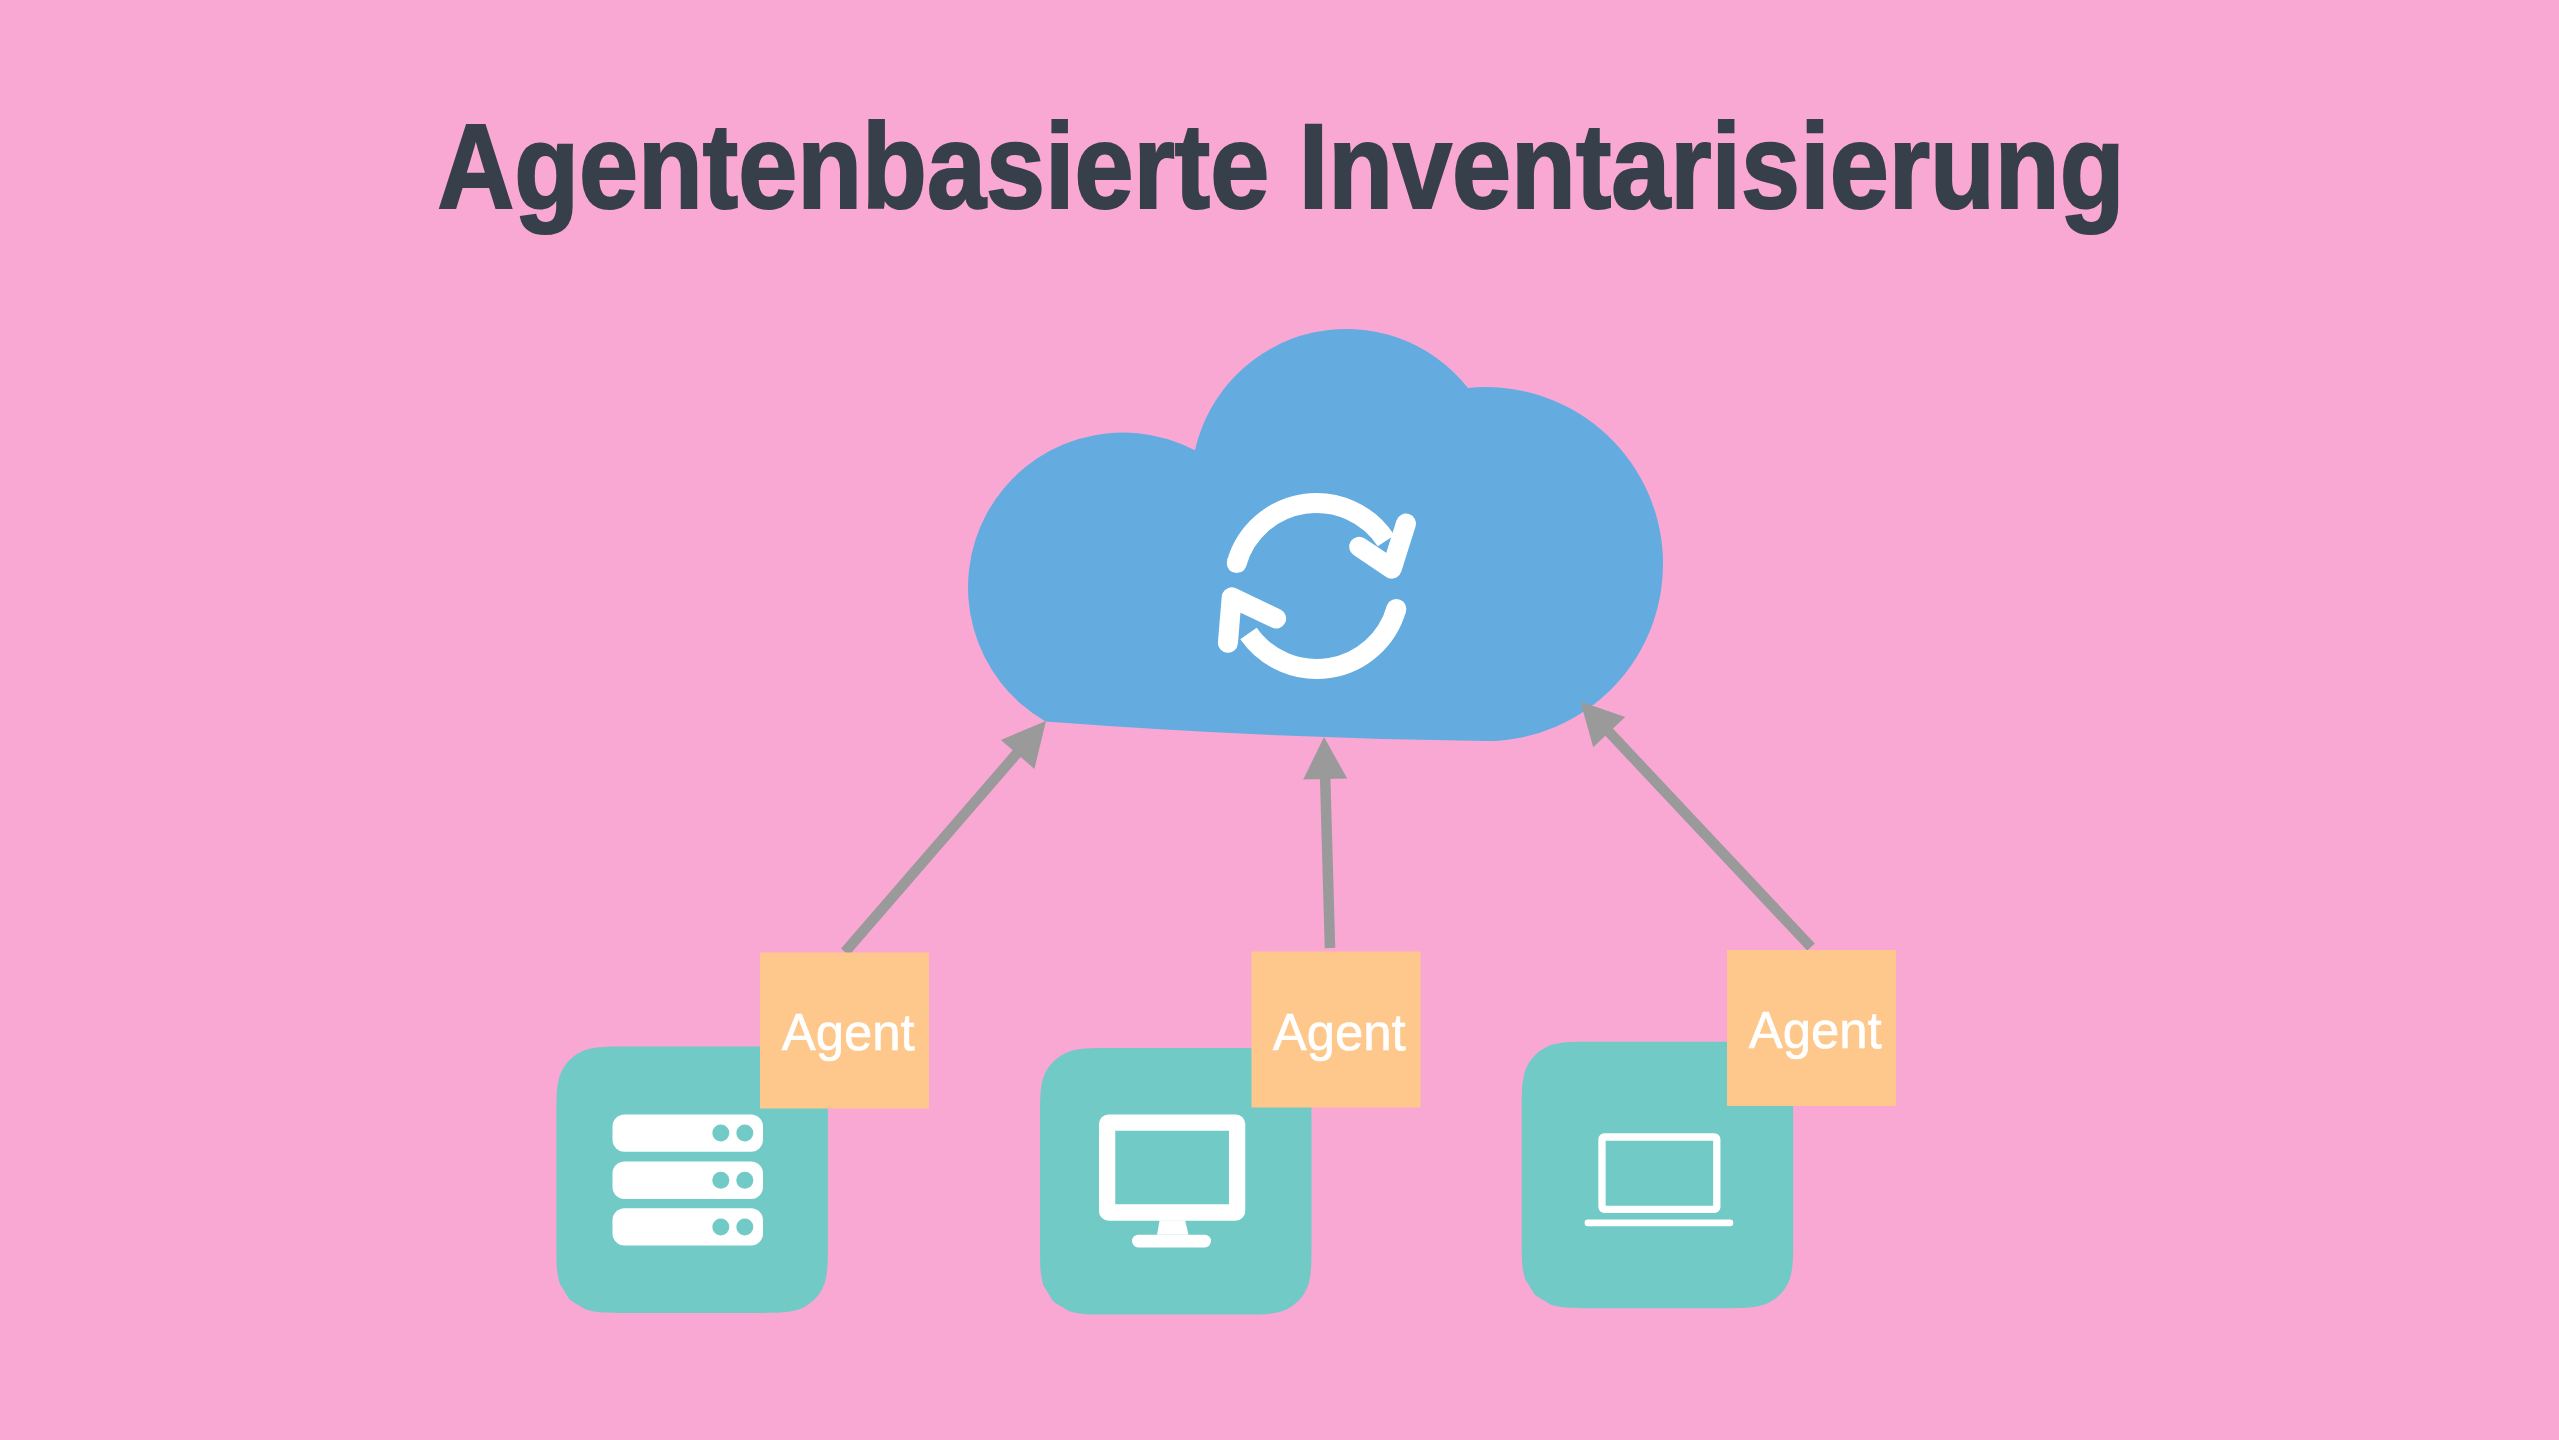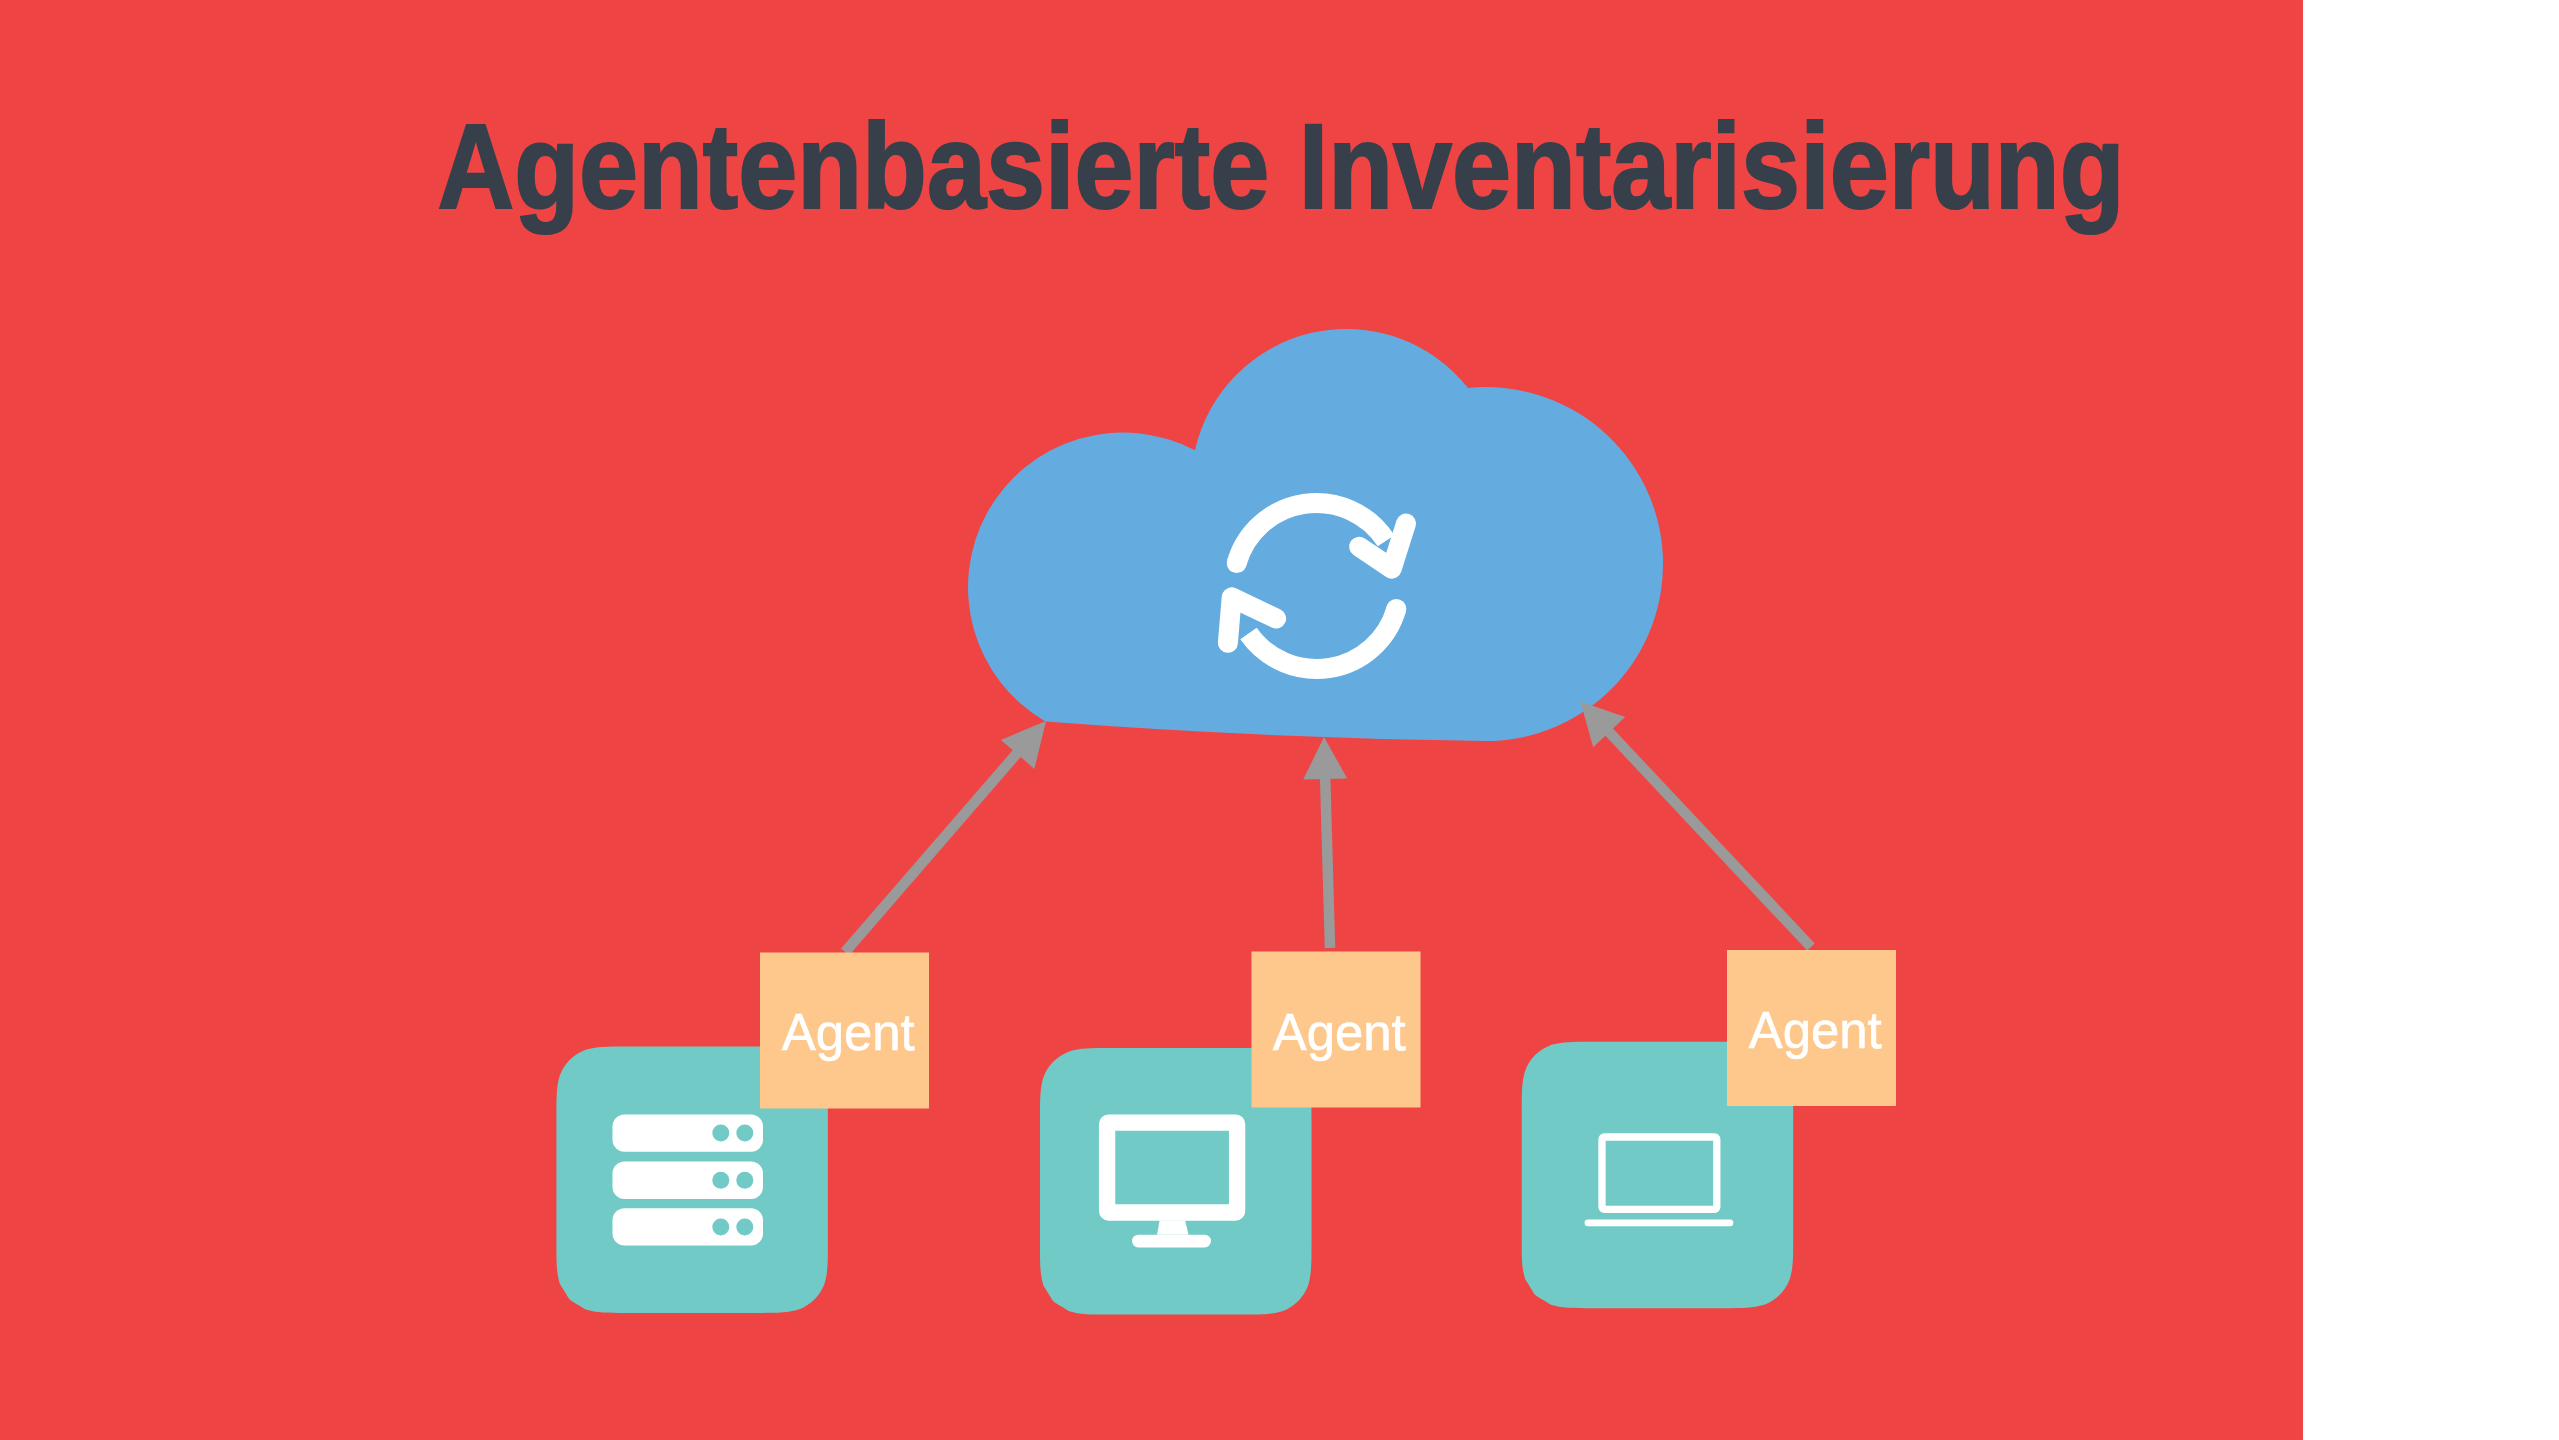--- a/index.html
+++ b/index.html
@@ -1,16 +1,16 @@
 <!DOCTYPE html>
 <html><head>
 <meta charset="utf-8">
 <style>
   html,body{margin:0;padding:0;background:#ffffff;}
-  .stage{position:relative;width:2303px;height:1440px;background:#ef4444;overflow:hidden;
+  .stage{position:relative;width:2559px;height:1440px;background:#f9a8d4;overflow:hidden;
          font-family:"Liberation Sans",sans-serif;}
   svg{position:absolute;left:0;top:0;display:block;}
 </style>
 </head>
 <body>
 <div class="stage">
 <svg width="2559" height="1440" viewBox="0 0 2559 1440">
 
   <text x="1281" y="208" text-anchor="middle" font-family="Liberation Sans, sans-serif" font-weight="bold" font-size="121" fill="#37404a" stroke="#37404a" stroke-width="2.2" textLength="1687" lengthAdjust="spacingAndGlyphs">Agentenbasierte Inventarisierung</text>
 

